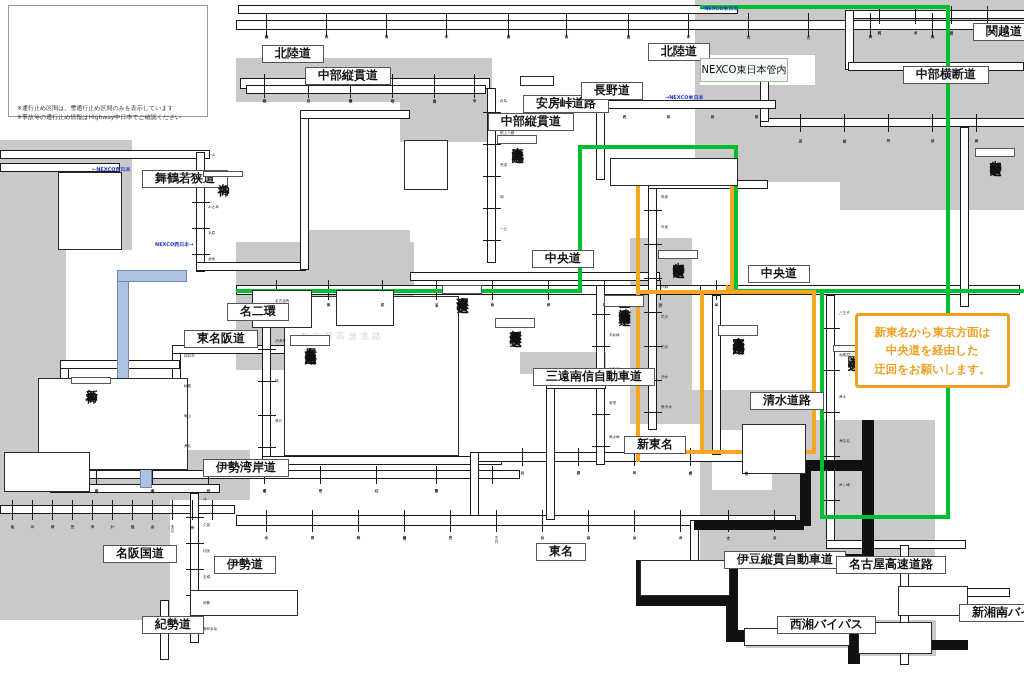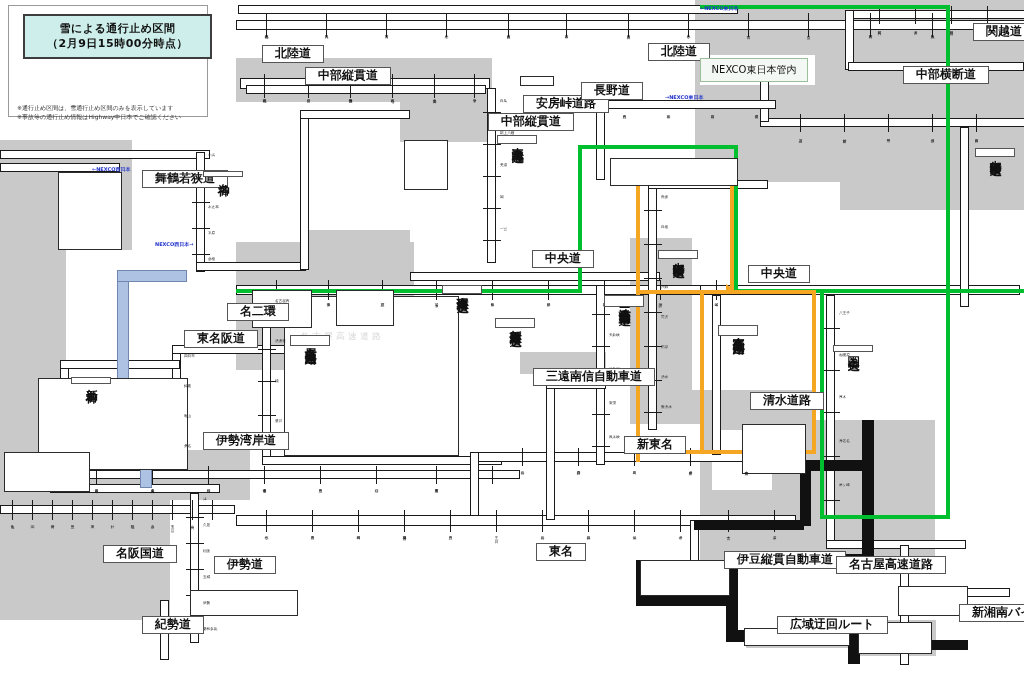--- a/index.html
+++ b/index.html
@@ -42,21 +42,21 @@
   .note{position:absolute;left:8px;font-size:6px;color:#333;white-space:nowrap;}
 
   
   #greenCall{left:718px;top:188px;width:232px;height:68px;border:5px solid #00cc22;background:#fff;
              display:flex;flex-direction:column;align-items:center;justify-content:center;}
   #greenCall div{color:#00aa22;font-size:15px;font-weight:bold;line-height:1.55;letter-spacing:1px;}
   #orangeCall{left:855px;top:313px;width:155px;height:75px;border:3px solid #f0a020;border-radius:4px;background:#fff;
               display:flex;flex-direction:column;align-items:center;justify-content:center;}
   #orangeCall div{color:#f0a020;font-size:11.5px;font-weight:bold;line-height:1.6;}
 
-  #nexcoE{left:700px;top:58px;width:108px;height:24px;border:1.5px solid #9bbf9b;background:#f4f8f4;
+  #nexcoE{left:700px;top:58px;width:88px;height:24px;border:1.5px solid #9bbf9b;background:#f4f8f4;
           display:flex;align-items:center;justify-content:center;font-size:10px;color:#111;}
   #nexcoW{left:48px;top:170px;width:92px;height:34px;border:1.5px solid #9aa9c6;background:#fff;
           display:flex;flex-direction:column;align-items:center;justify-content:center;
           font-size:9px;color:#111;line-height:1.35;}
   .bd{position:absolute;font-size:5px;color:#2233cc;font-weight:bold;white-space:nowrap;}
 
   .vwm{position:absolute;color:#d8d8d8;font-size:9px;letter-spacing:3px;}
 </style>
 </head>
 <body>
@@ -524,53 +524,54 @@
       <div class="chip" style="left: 973px; top: 23px;">関越道</div>
       <div class="chip" style="left: 903px; top: 66px;">中部横断道</div>
       <div class="chip v" style="left: 975px; top: 148px;">中部横断道</div>
       <div class="chip v" style="left: 497px; top: 135px;">東海北陸道</div>
       <div class="chip" style="left: 142px; top: 170px;">舞鶴若狭道</div>
       <div class="chip v" style="left: 203px; top: 171px;">名神</div>
       <div class="chip" style="left: 227px; top: 303px;">名二環</div>
       <div class="chip" style="left: 184px; top: 330px; text-align: center;">東名阪道</div>
       <div class="chip v" style="left: 290px; top: 335px;">名古屋高速道路</div>
       <div class="chip v" style="left: 71px; top: 377px;">新名神</div>
-      <div class="chip" style="left: 203px; top: 432px;">伊勢湾岸道</div>
+      <div class="chip" style="left: 203px; top: 459px;">伊勢湾岸道</div>
       <div class="chip" style="left: 103px; top: 545px;">名阪国道</div>
       <div class="chip" style="left: 214px; top: 556px;">伊勢道</div>
       <div class="chip" style="left: 142px; top: 616px;">紀勢道</div>
       <div class="chip" style="left: 532px; top: 250px;">中央道</div>
       <div class="chip" style="left: 748px; top: 265px;">中央道</div>
       <div class="chip v" style="left: 658px; top: 250px;">中部横断道</div>
       <div class="chip v" style="left: 604px; top: 295px;">三遠南信自動車道</div>
       <div class="chip" style="left: 533px; top: 368px;">三遠南信自動車道</div>
       <div class="chip v" style="left: 495px; top: 318px;">新東海環状道</div>
       <div class="chip v" style="left: 442px; top: 285px;">東海環状道</div>
       <div class="chip v" style="left: 718px; top: 325px;">東富士五湖道路</div>
       <div class="chip v" style="left: 833px; top: 345px;">圏央道</div>
       <div class="chip" style="left: 750px; top: 392px;">清水道路</div>
       <div class="chip" style="left: 624px; top: 436px;">新東名</div>
       <div class="chip" style="left: 536px; top: 543px;">東名</div>
       <div class="chip" style="left: 724px; top: 551px;">伊豆縦貫自動車道</div>
       <div class="chip" style="left: 836px; top: 556px;">名古屋高速道路</div>
-      <div class="chip" style="left: 777px; top: 616px;">広域迂回ルート</div>
+      <div class="chip" style="left: 777px; top: 616px;">西湘バイパス</div>
       <div class="chip" style="left: 959px; top: 604px;">新湘南バイパス</div>
     </div>
   <div id="boundaryLabels">
       <span class="bd" style="left: 92px; top: 166px;">←NEXCO西日本</span>
       <span class="bd" style="left: 155px; top: 241px;">NEXCO西日本→</span>
       <span class="bd" style="left: 665px; top: 94px;">→NEXCO東日本</span>
       <span class="bd" style="left: 700px; top: 5px;">←NEXCO東日本</span>
     </div>
 
   <div class="abs" id="nexcoE">NEXCO東日本管内</div>
 
+  <div class="abs" id="orangeCall">
+    <div>新東名から東京方面は</div>
+    <div>中央道を経由した</div>
+    <div>迂回をお願いします。</div>
+  </div>
 
   <div class="abs" id="panel">
-    <div id="title">
-      <div>雪による通行止め区間</div>
-      <div>（2月9日15時00分時点）</div>
-    </div>
     <span class="note" style="top:98px;">※通行止め区間は、雪通行止め区間のみを表示しています</span>
     <span class="note" style="top:107px;">※事故等の通行止め情報はHighway中日本でご確認ください</span>
   </div>
 
 </div>
 
 </body></html>

